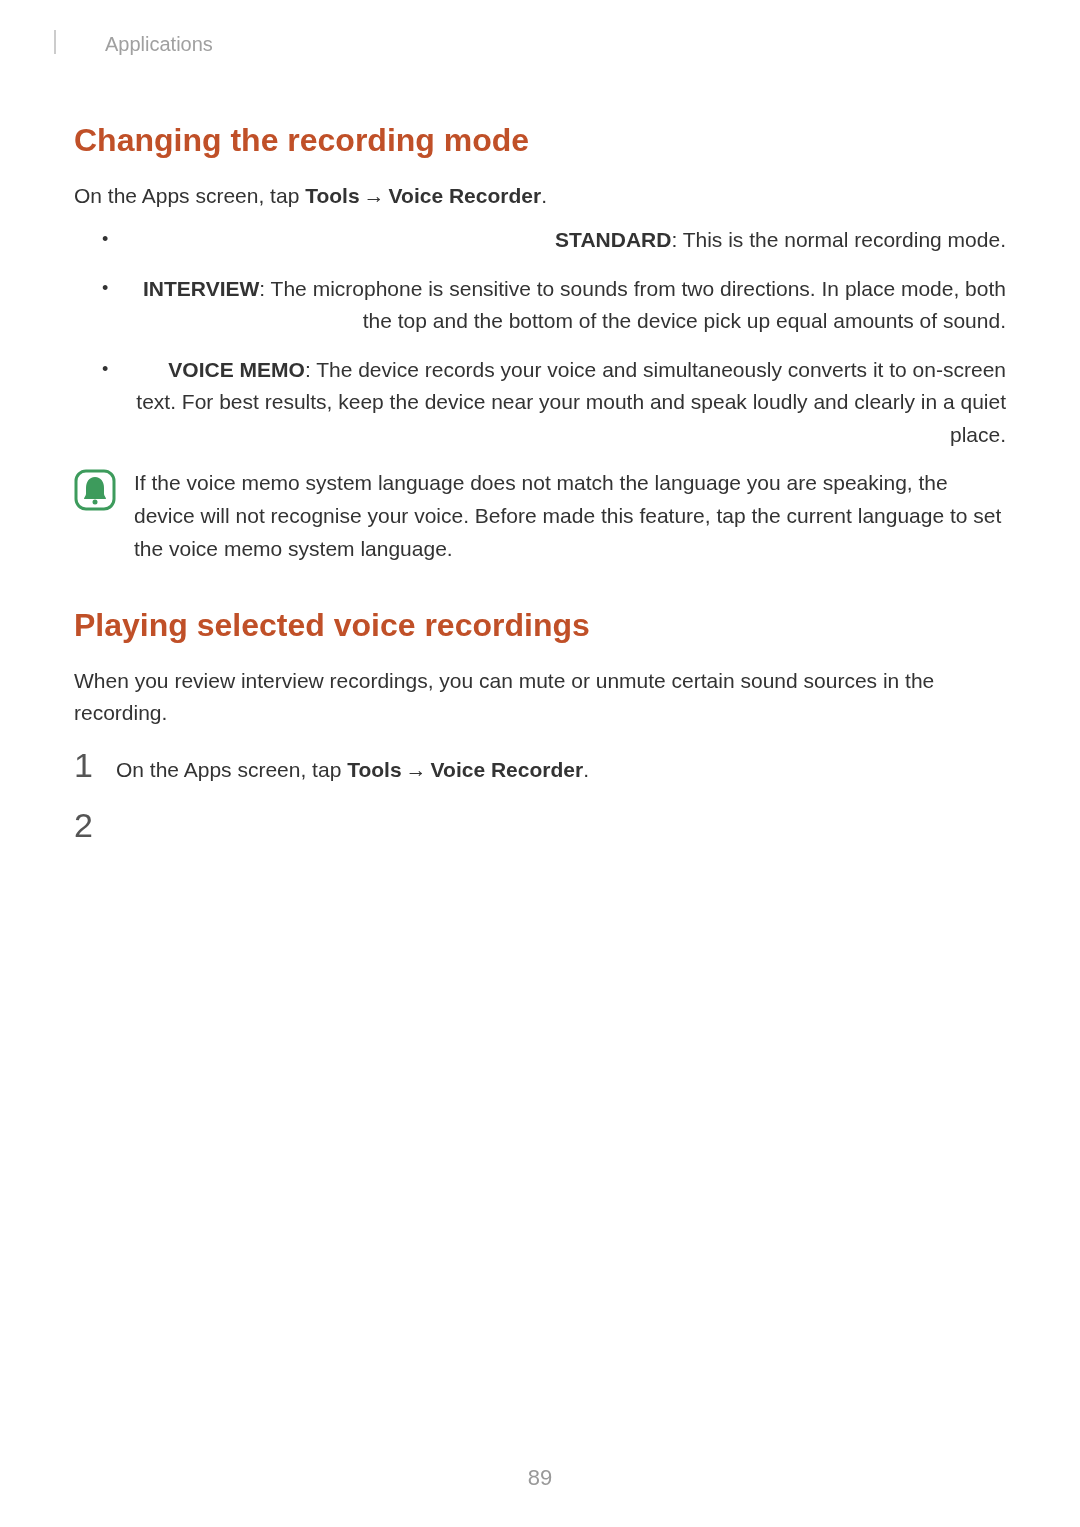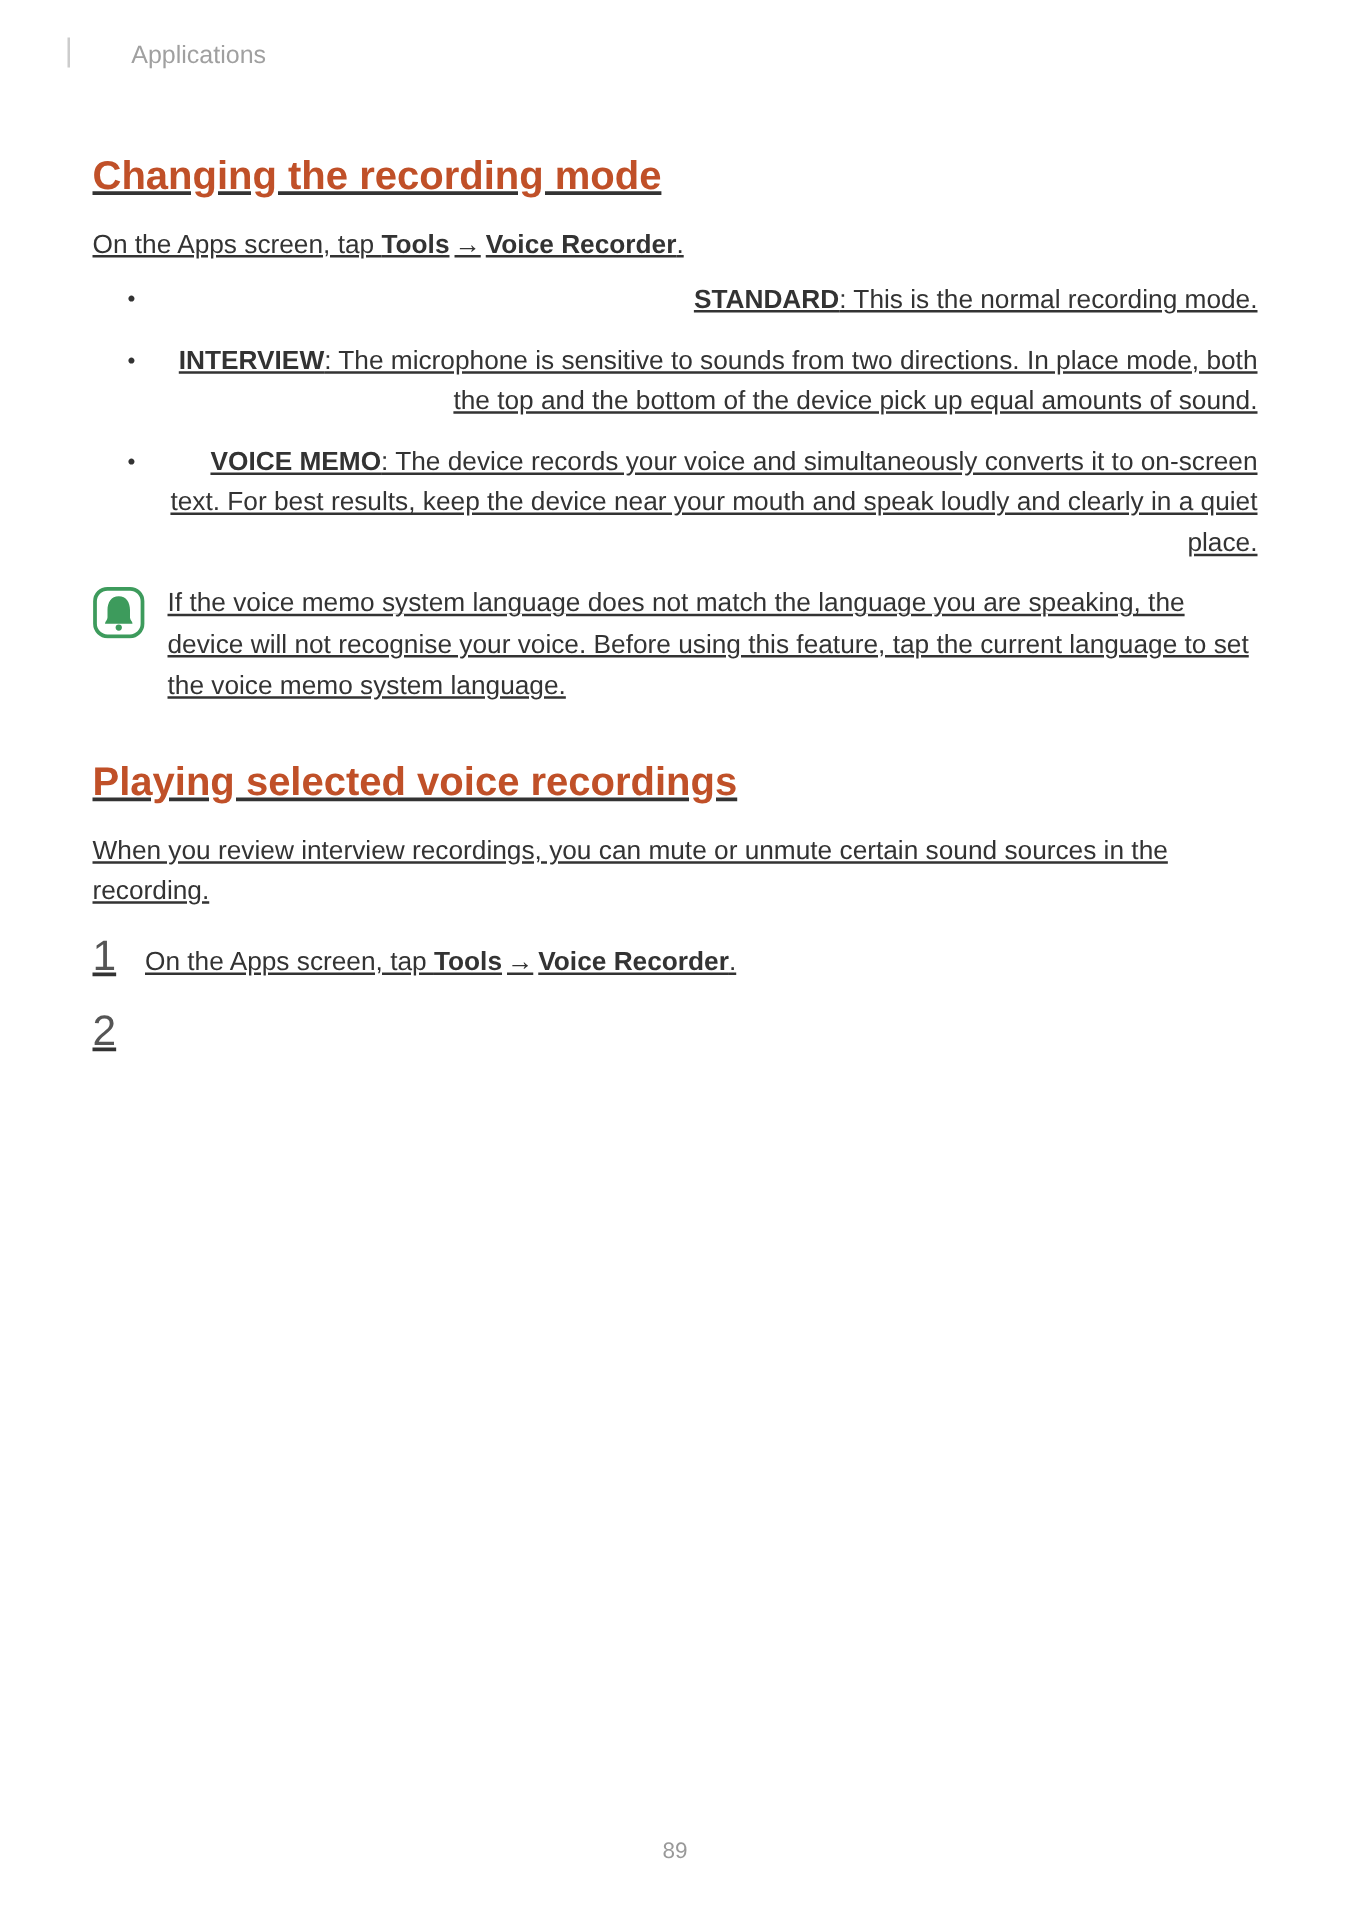--- a/index.html
+++ b/index.html
@@ -24,21 +24,20 @@
       left: 74px;
       top: 33px;
       font-size: 20px;
       color: #a0a0a0;
       font-weight: 400;
       margin-left: 31px;
     }
     .content {
       padding: 100px 74px 0 74px;
       line-height: 1.55;
-      text-decoration: underline;
     }
     h2.section-title {
       color: #c05028;
       font-size: 32px;
       font-weight: 600;
       margin-top: 16px;
       margin-bottom: 14px;
     }
     .body-text {
       font-size: 21px;
@@ -105,21 +104,21 @@
     }
     .step-text {
       font-size: 21px;
       color: #333;
     }
     .page-number {
       position: absolute;
       bottom: 36px;
       width: 100%;
       text-align: center;
-      font-size: 18px;
+      font-size: 22px;
       color: #999;
     }
   </style>
 </head>
 <body>
 
 <div class="header-line"></div>
 <div class="header-text">Applications</div>
 
 <div class="content">
@@ -142,21 +141,21 @@
       <span class="bold">VOICE MEMO</span><span>: The device records your voice and simultaneously converts it to on-screen text. For best results, keep the device near your mouth and speak loudly and clearly in a quiet place.</span>
     </li>
   </ul>
 
   <div class="note-block">
     <svg class="note-icon" viewBox="0 0 42 42">
       <rect x="2" y="2" width="38" height="38" rx="10" ry="10" fill="none" stroke="#3d9b5c" stroke-width="3"></rect>
       <path d="M21 8 C15 8 12 13 12 19 L12 25 C12 27 10 28 10 30 L32 30 C32 28 30 27 30 25 L30 19 C30 13 27 8 21 8 Z" fill="#3d9b5c"></path>
       <circle cx="21" cy="33" r="2.5" fill="#3d9b5c"></circle>
     </svg>
-    <div class="note-text">If the voice memo system language does not match the language you are speaking, the device will not recognise your voice. Before using this feature, tap the current language to set the voice memo system language.</div>
+    <div class="note-text">If the voice memo system language does not match the language you are speaking, the device will not recognise your voice. Before made this feature, tap the current language to set the voice memo system language.</div>
   </div>
 
   <h2 class="section-title">Playing selected voice recordings</h2>
 
   <p class="body-text">When you review interview recordings, you can mute or unmute certain sound sources in the recording.</p>
 
   <ol class="step-list">
     <li class="step-item">
       <span class="step-num">1</span>
       <span class="step-text">

